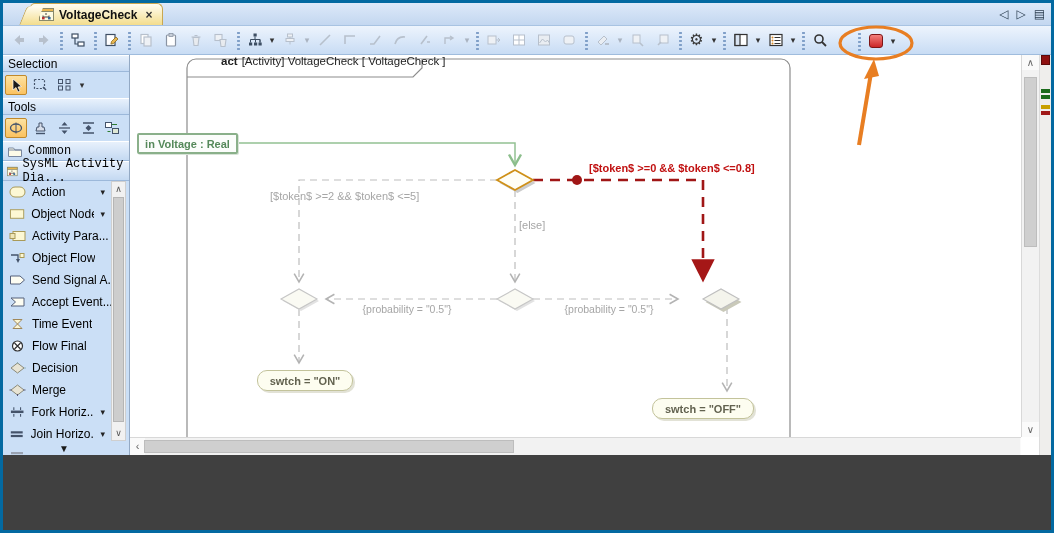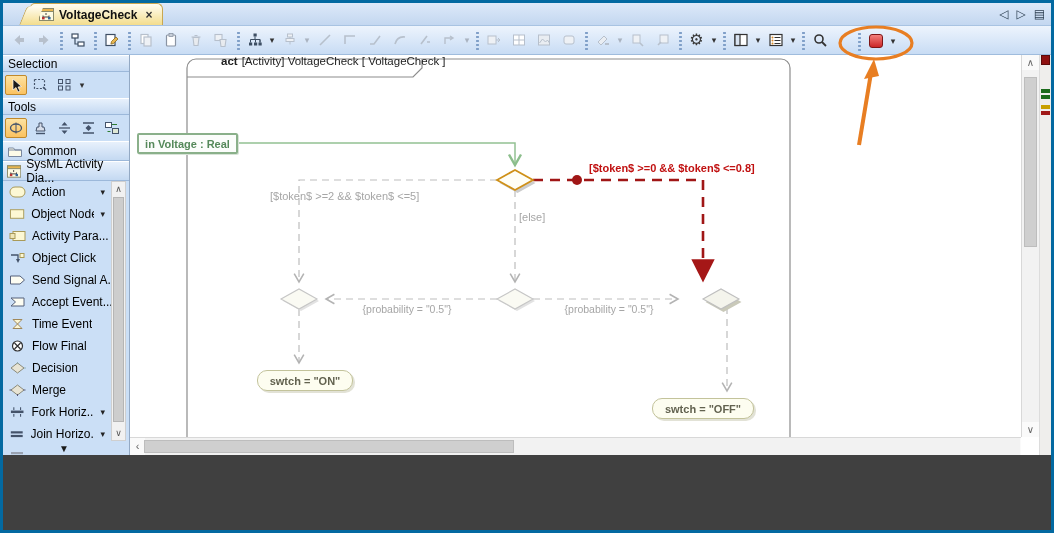--- a/index.html
+++ b/index.html
@@ -35,21 +35,21 @@
 
   
   .main { display:flex; height:400px; }
 
   
   .palette { position:relative; width:126px; background:#cbdff6; font-size:12px; color:#000; flex:none; }
   .phead { height:17px; background:linear-gradient(#e8f1fc,#c4d9f2); border-top:1px solid #ffffff; border-bottom:1px solid #9cb8da; display:flex; align-items:center; padding-left:5px; }
   .picons { display:flex; align-items:center; padding:3px 2px; gap:2px; }
   .pbtn { width:22px; height:20px; display:flex; align-items:center; justify-content:center; border-radius:2px; }
   .pbtn.sel { background:linear-gradient(#fde2a1,#fbc260); border:1px solid #c0892c; }
-  .pfolder { height:20px; background:linear-gradient(#e8f1fc,#c4d9f2); border-top:1px solid #ffffff; border-bottom:1px solid #9cb8da; display:flex; align-items:center; gap:5px; padding-left:4px; }
+  .pfolder { height:20px; background:linear-gradient(#e8f1fc,#c4d9f2); border-top:1px solid #ffffff; border-bottom:1px solid #9cb8da; display:flex; align-items:center; gap:5px; padding-left:4px;font-family:Liberation Mono, monospace; }
   .prow { height:22px; display:flex; align-items:center; gap:6px; padding-left:6px; }
   .prow .plabel { white-space:nowrap; overflow:hidden; }
   .prow .pdd { font-size:9px; color:#222; margin-left:auto; margin-right:24px; }
   .pscroll { position:absolute; right:3px; top:126px; bottom:14px; width:15px; background:#f1f1f1; border:1px solid #cfcfcf; }
   .pscroll .up, .pscroll .down { position:absolute; left:0; width:100%; height:14px; text-align:center; font-size:9px; color:#555; line-height:14px; }
   .pscroll .up { top:0; } .pscroll .down { bottom:0; }
   .pscroll .thumb { position:absolute; left:1px; right:1px; top:15px; height:225px; background:#cdcdcd; border:1px solid #b5b5b5; }
   .pmore { position:absolute; left:50px; bottom:1px; width:22px; text-align:center; font-size:10px; color:#1a1a1a; }
 
   
@@ -424,21 +424,21 @@
           <rect x="1" y="3.5" width="5" height="5" fill="#efe7b8" stroke="#a99a58"></rect>
         </svg>
         <span class="plabel">Activity Para...</span>
       </div>
       <div class="prow">
         <svg class="pic" width="17" height="12" viewBox="0 0 17 12">
           <path d="M2 3 H9 V8" fill="none" stroke="#44536a" stroke-width="1.3"></path>
           <path d="M7 7 l2 4 2 -4 z" fill="#44536a"></path>
             <rect x="11" y="1.5" width="4" height="4" fill="#fdf8d4" stroke="#a99a58"></rect>
         </svg>
-        <span class="plabel">Object Click</span>
+        <span class="plabel">Object Flow</span>
       </div>
       <div class="prow">
         <svg class="pic" width="17" height="12" viewBox="0 0 17 12">
           <path d="M1.5 2 H11 L15.5 6 L11 10 H1.5 Z" fill="#fdfdf2" stroke="#55607a"></path>
         </svg>
         <span class="plabel">Send Signal A...</span>
       </div>
       <div class="prow">
         <svg class="pic" width="17" height="12" viewBox="0 0 17 12">
           <path d="M2 2 H15 V10 H2 L6.5 6 Z" fill="#fdfdf2" stroke="#55607a"></path>
@@ -553,21 +553,21 @@
         <div class="frame-title">
           <b>act</b><span>[Activity] VoltageCheck [ VoltageCheck ]</span>
         </div>
 
         
         <div class="param-node">in Voltage : Real</div>
 
         
         <div class="lbl" style="left:140px; top:103px;margin-top:32px;">[$token$ &gt;=2 &amp;&amp; $token$ &lt;=5]</div>
         <div class="red-guard">[$token$ &gt;=0 &amp;&amp; $token$ &lt;=0.8]</div>
-        <div class="lbl" style="left:389px; top:156px;">[else]</div>
+        <div class="lbl" style="left:389px; top:164px;">[else]</div>
         <div class="prob" style="left:222px; top:248px;">{probability = "0.5"}</div>
         <div class="prob" style="left:424px; top:248px;">{probability = "0.5"}</div>
 
         
         <div class="action-box" style="left:127px; top:315px; width:96px;">swtch = "ON"</div>
         <div class="action-box" style="left:522px; top:343px; width:102px;">swtch = "OFF"</div>
       </div>
 
       <div class="vscroll">
         <div class="up">∧</div>

